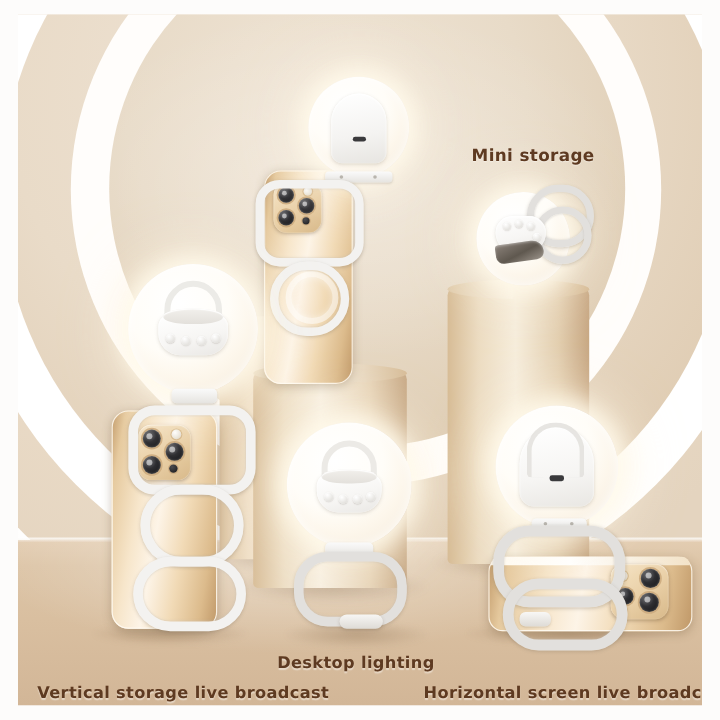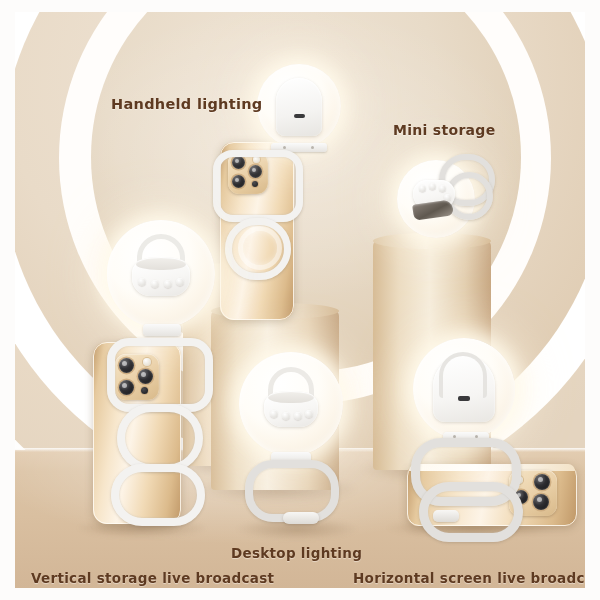--- a/index.html
+++ b/index.html
@@ -385,20 +385,19 @@
         <div class="hinge-dot" style="left:10px;top:3px;"></div>
         <div class="hinge-dot" style="left:32px;top:3px;"></div>
       </div>
 
       <div class="clip clip-gray" style="left:396px;top:426px;width:110px;height:68px;border-radius:30px;border-width:9px;"></div>
       <div class="clip clip-gray" style="left:404px;top:470px;width:104px;height:60px;border-radius:30px;border-width:9px;"></div>
 
       <div style="position:absolute;left:418px;top:498px;width:26px;height:12px;border-radius:5px;background:linear-gradient(180deg,#f8f7f5,#dedbd6);box-shadow:0 1px 2px rgba(120,100,80,.3);"></div>
     </div>
 
-    <div class="label" id="lab-handheld">Handheld lighting</div>
     <div class="label" id="lab-desktop">Desktop lighting</div>
     <div class="label" id="lab-mini">Mini storage</div>
     <div class="label" id="lab-vertical">Vertical storage live broadcast</div>
     <div class="label" id="lab-horizontal">Horizontal screen live broadcast</div>
 
   </div>
 </div>
 
 </body></html>

